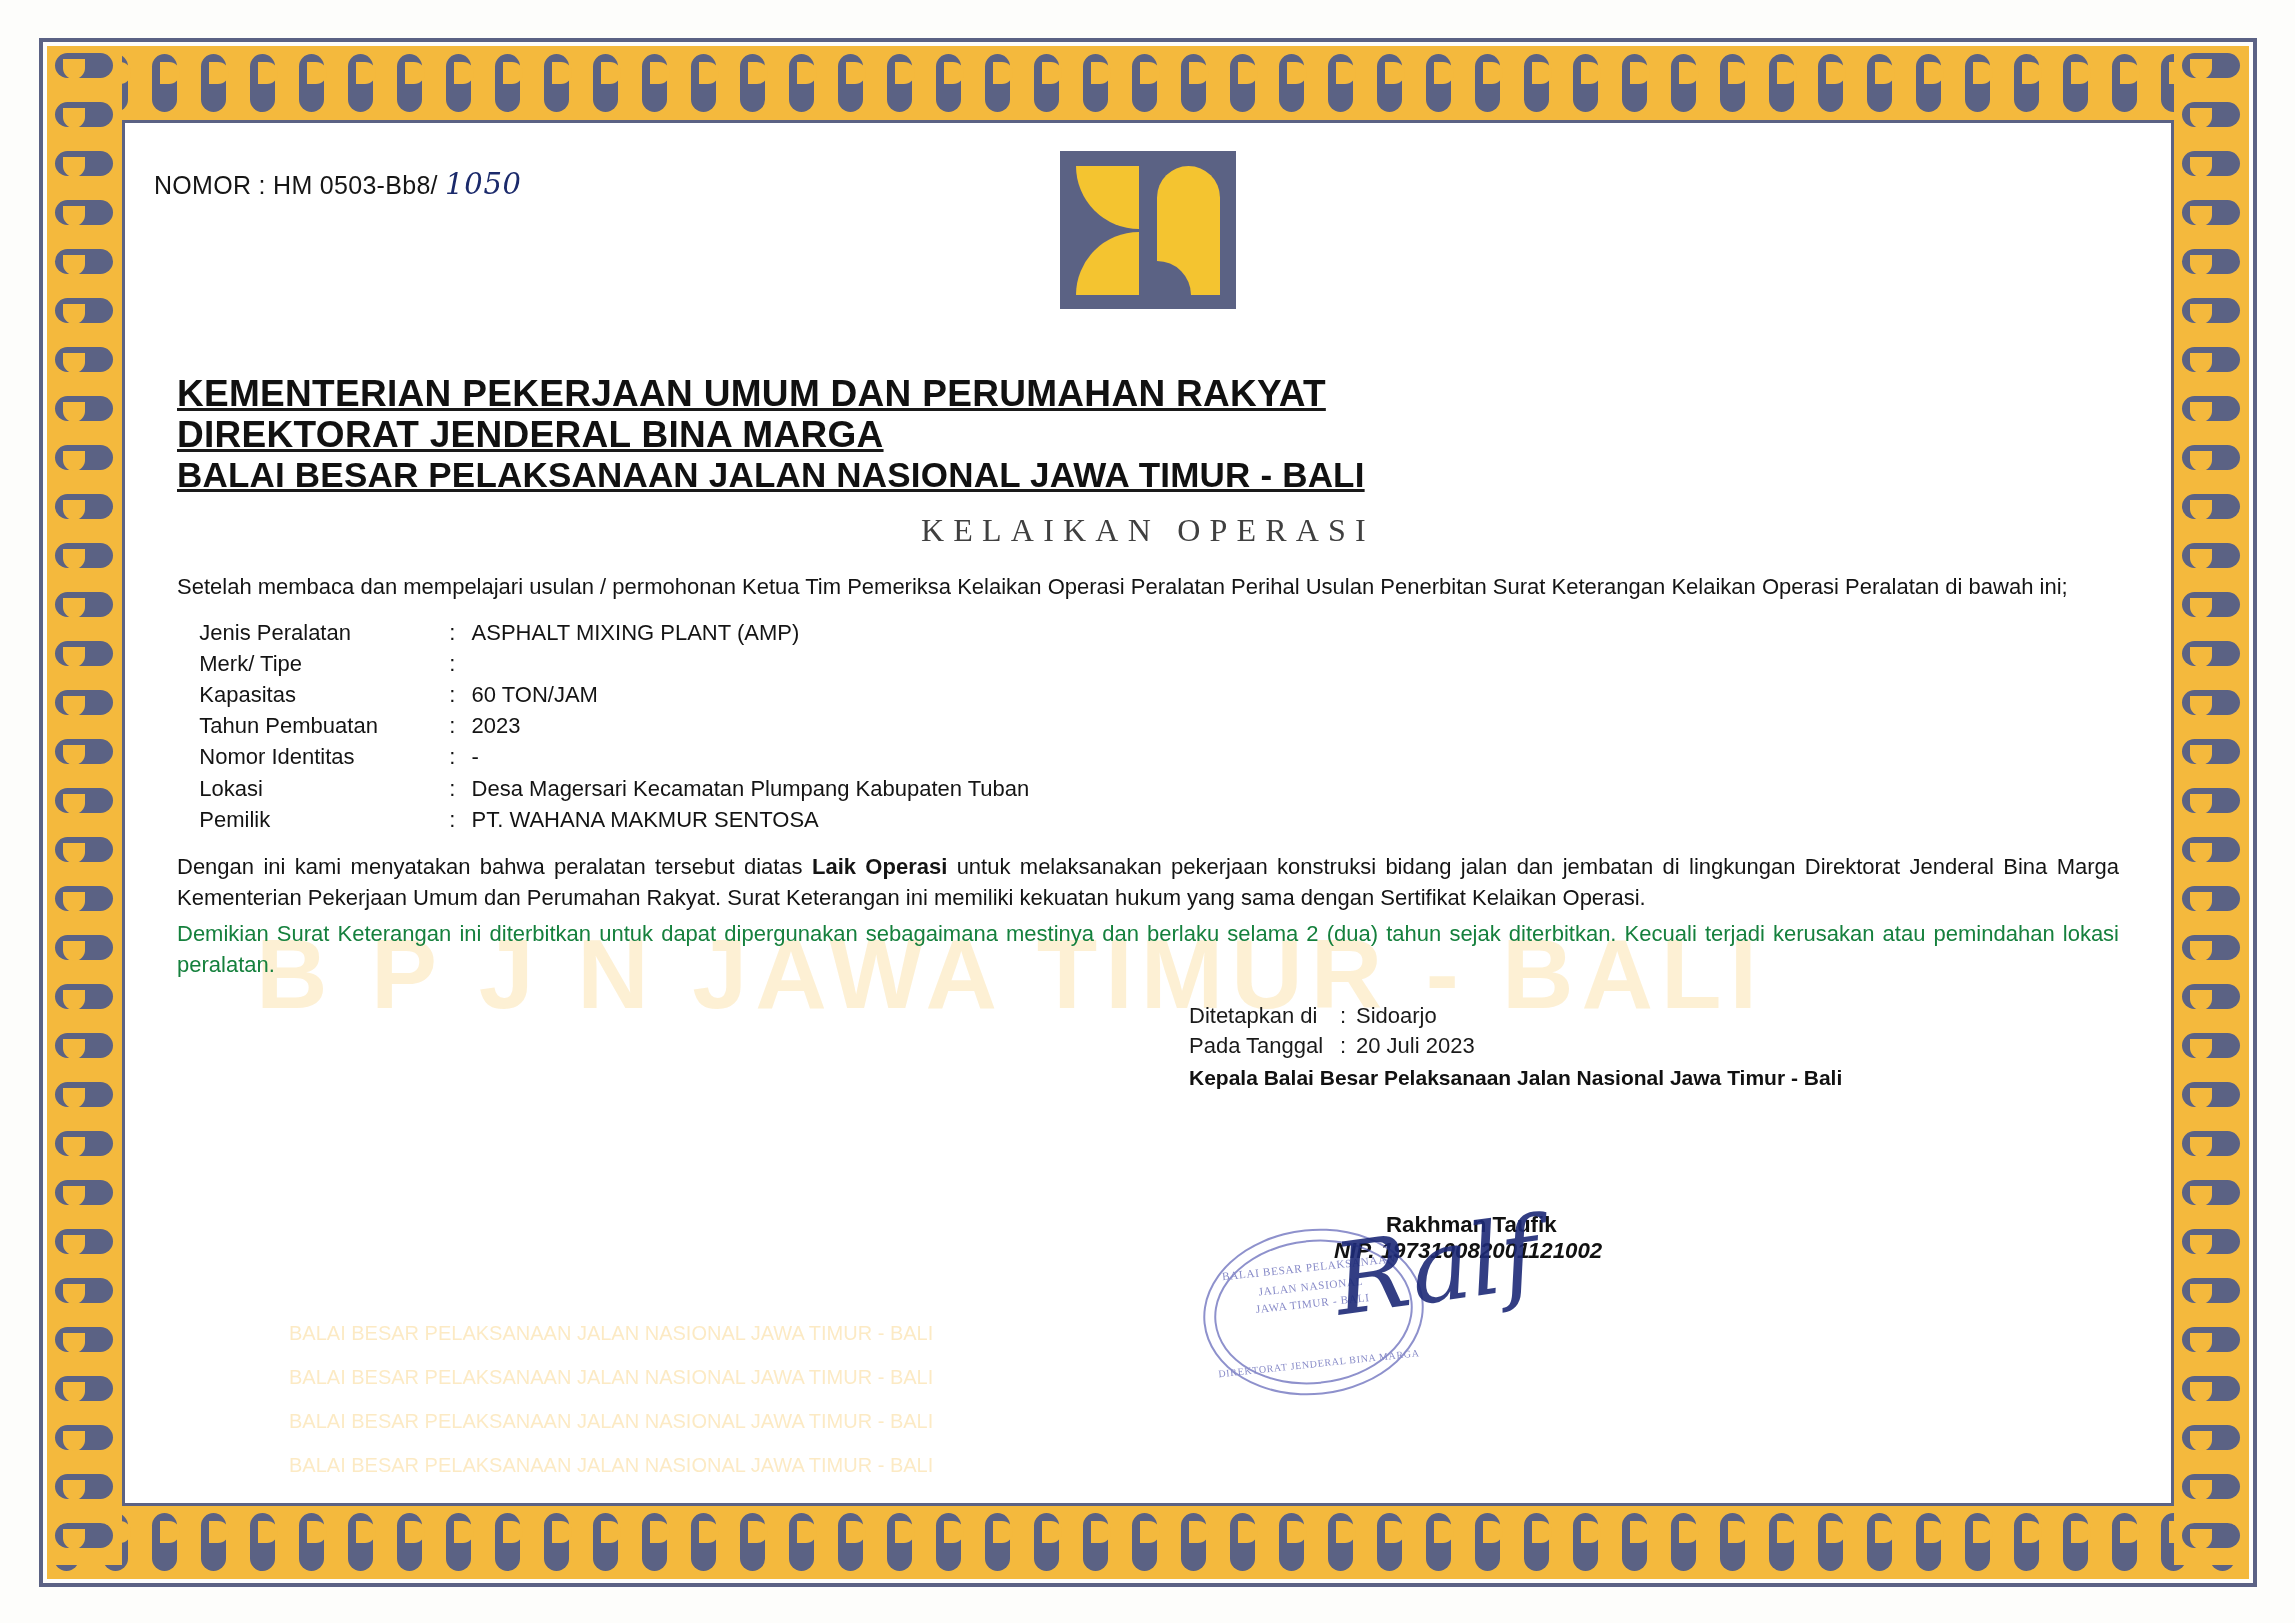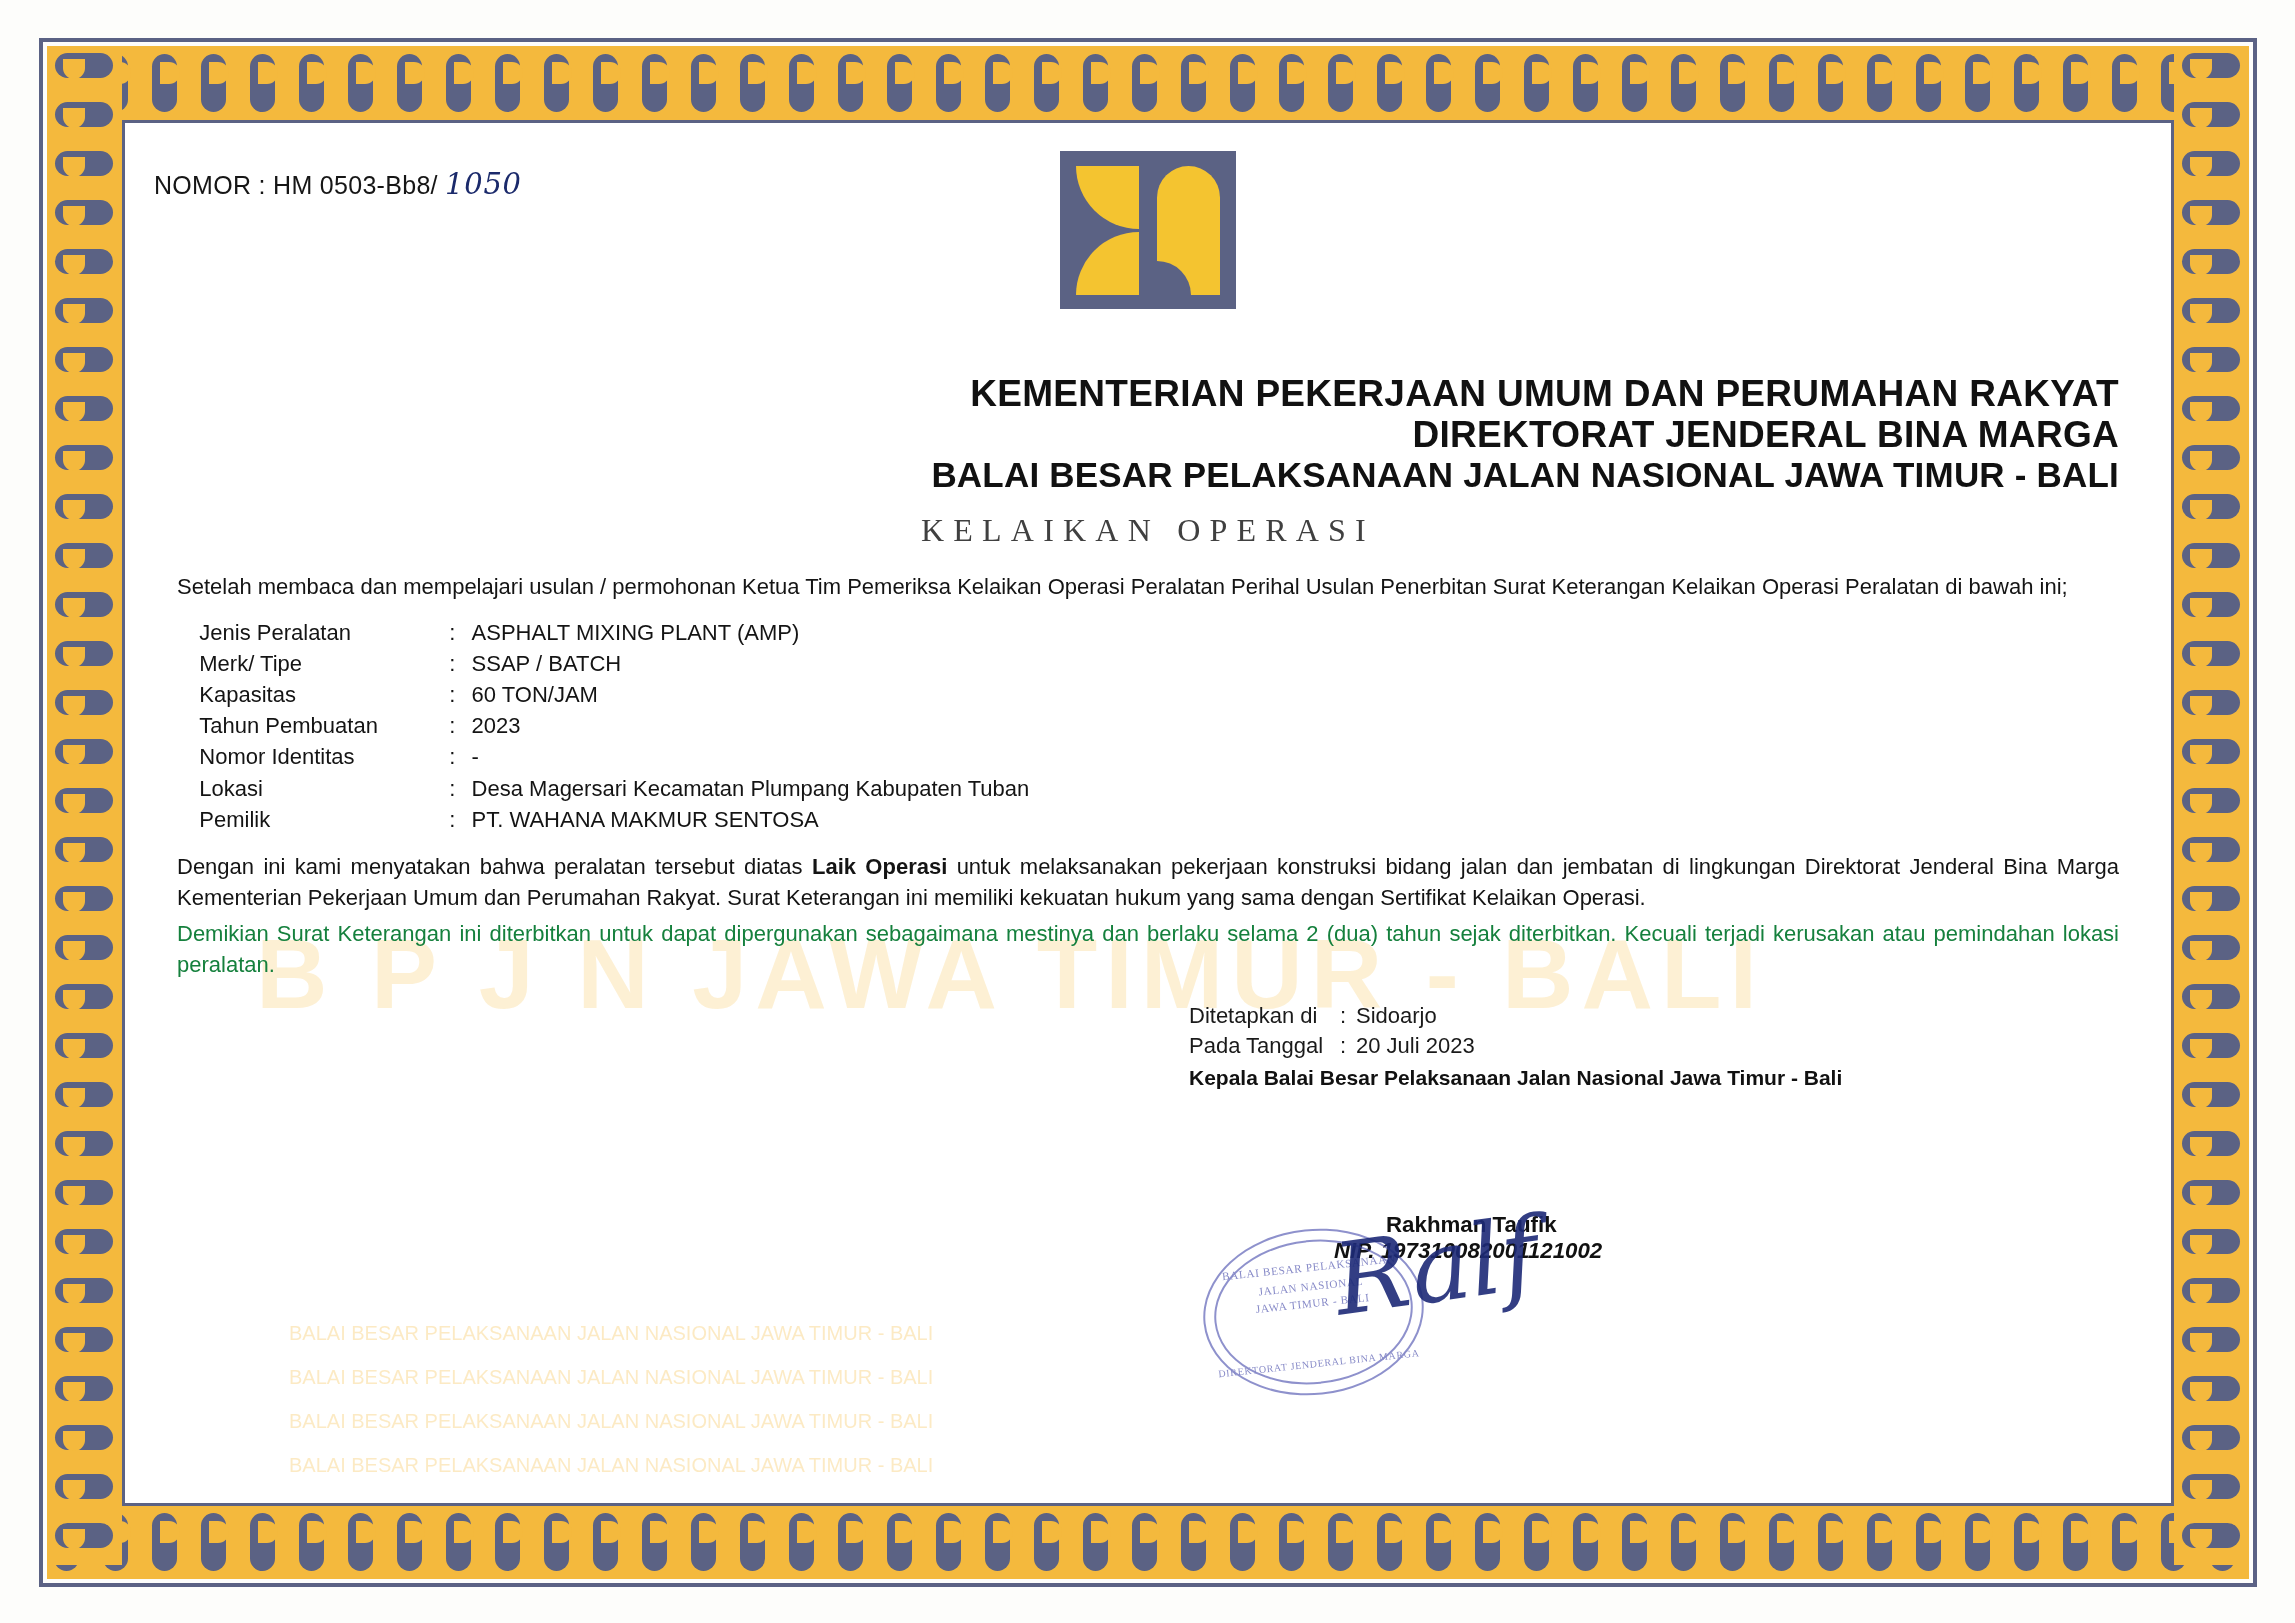--- a/index.html
+++ b/index.html
@@ -182,21 +182,22 @@
     content: "";
     position: absolute;
     left: 0; bottom: 0;
     width: 34px; height: 34px;
     background: #5b6284;
     border-radius: 0 34px 0 0;
   }
 
   .heading-block {
     margin-top: 197px;
-    text-align: right;
+    text-align: left;
+    text-decoration: underline;
   }
   .h-line1 {
     font-size: 37px;
     font-weight: bold;
     letter-spacing: 0.3px;
     line-height: 1.12;
     color: #111;
   }
   .h-line2 {
     font-size: 37px;
@@ -595,21 +596,20 @@
 
     <div class="fields">
       <div class="field-row">
         <div class="field-label">Jenis Peralatan</div>
         <div class="field-sep">:</div>
         <div class="field-value">ASPHALT MIXING  PLANT (AMP)</div>
       </div>
       <div class="field-row">
         <div class="field-label">Merk/ Tipe</div>
         <div class="field-sep">:</div>
-        <div class="field-value">SSAP / BATCH</div>
       </div>
       <div class="field-row">
         <div class="field-label">Kapasitas</div>
         <div class="field-sep">:</div>
         <div class="field-value">60 TON/JAM</div>
       </div>
       <div class="field-row">
         <div class="field-label">Tahun Pembuatan</div>
         <div class="field-sep">:</div>
         <div class="field-value">2023</div>

